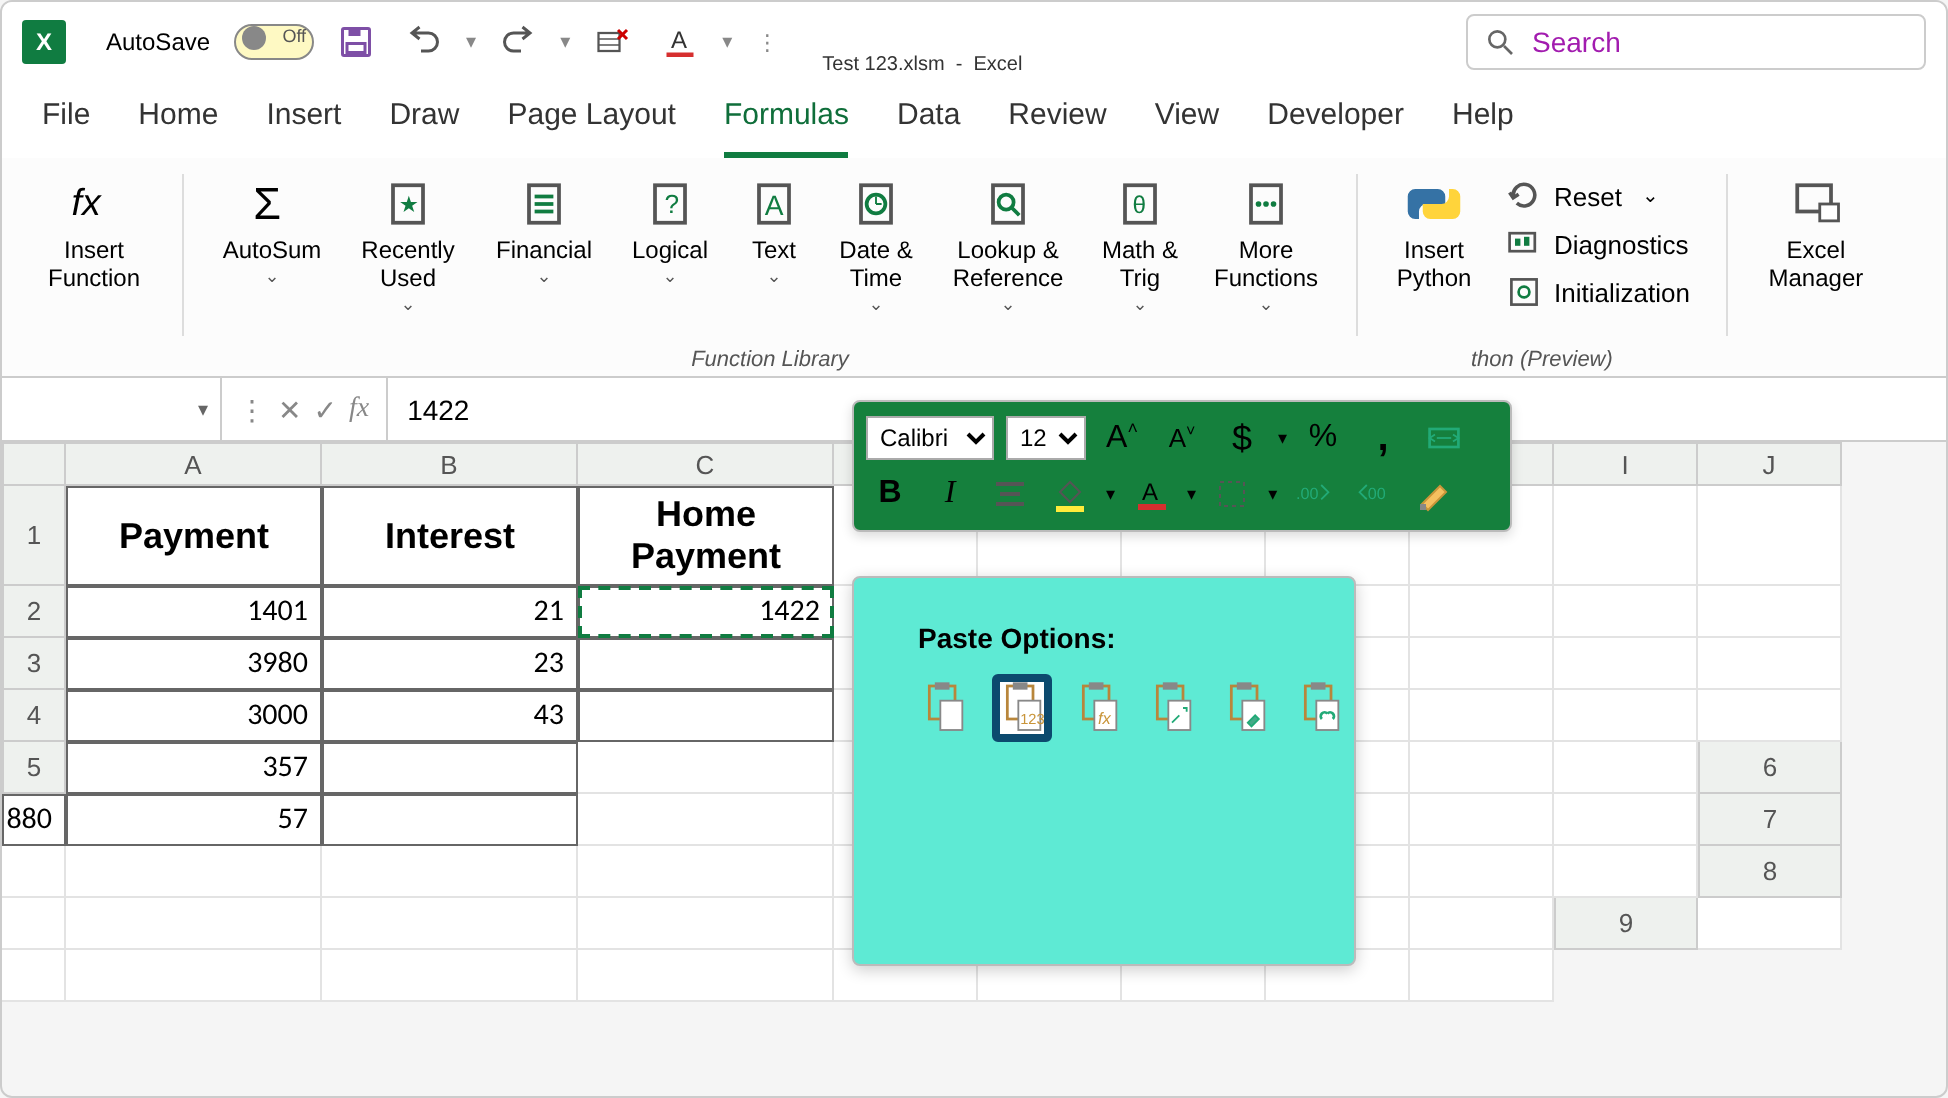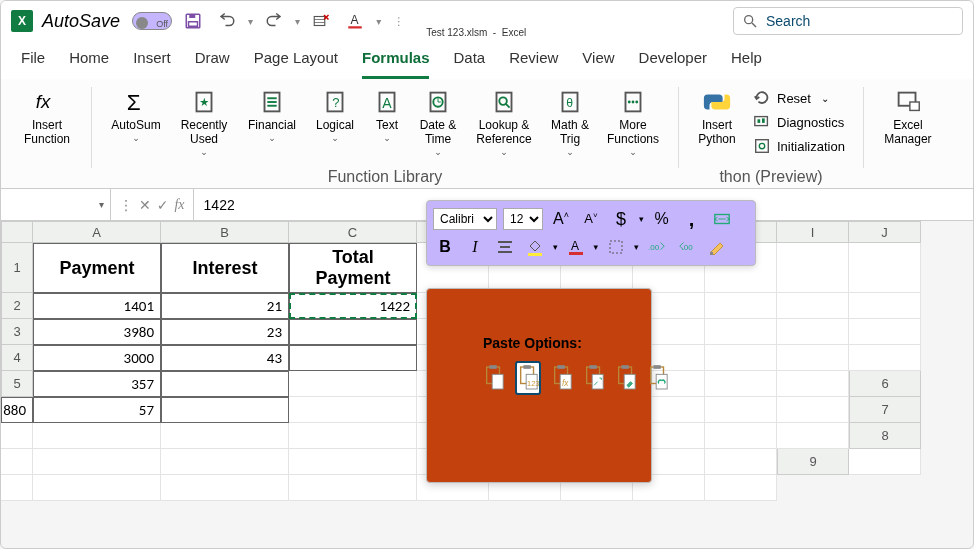--- a/index.html
+++ b/index.html
@@ -1,41 +1,41 @@
 <!DOCTYPE html>
 <html><head>
 <meta charset="utf-8">
 <style>
 * { box-sizing: border-box; margin: 0; padding: 0; font-family: "Segoe UI", sans-serif; }
 body { width: 974px; height: 549px; background: #f5f5f5; overflow: hidden; border: 1px solid #ccc; border-radius: 6px; }
 
 
 .titlebar { display: flex; align-items: center; height: 40px; padding: 0 10px; gap: 8px; background: #fff; }
 .excel-icon { width: 22px; height: 22px; background: #107c41; color: #fff; display: flex; align-items: center; justify-content: center; font-weight: bold; font-size: 12px; border-radius: 2px; }
-.autosave { font-size: 18px; margin-left: 1px; font-style: italic; }
-.toggle { width: 40px; height: 18px; border: 1px solid #888; border-radius: 10px; position: relative; display: inline-flex; align-items: flex-end; justify-content: flex-end; padding-right: 3px; background: #c4b5fd; margin-left: 4px; }
+.autosave { font-size: 12px; margin-left: 12px; }
+.toggle { width: 40px; height: 18px; border: 1px solid #888; border-radius: 10px; position: relative; display: inline-flex; align-items: flex-start; justify-content: flex-end; padding-right: 3px; background: #fef9c3; margin-left: 4px; }
 .toggle::before { content: ""; width: 12px; height: 12px; border-radius: 50%; background: #888; position: absolute; left: 3px; }
 .toggle span { font-size: 9px; color: #555; }
 .qat-btn { width: 26px; height: 26px; display: flex; align-items: center; justify-content: center; }
 .qat-btn svg { width: 18px; height: 18px; }
 .title-text { font-size: 10px; margin-left: 10px; color: #333; margin-top: 23px; }
 .searchbox { margin-left: auto; display: flex; align-items: center; gap: 8px; width: 230px; height: 28px; border: 1px solid #ccc; border-radius: 4px; padding: 0 8px; background: #fff; }
 .searchbox svg { width: 16px; height: 16px; }
-.searchbox span { color: #0c4a6e; font-size: 14px; }
+.searchbox span { color: #a21caf; font-size: 14px; }
 
 
 .tabs { display: flex; gap: 24px; padding: 8px 20px 0; height: 38px; background: #fff; }
 .tab { font-size: 15px; color: #333; padding-bottom: 6px; cursor: pointer; }
-.tab.active { color: #0f6e3a; font-weight: 700; border-bottom: 3px solid #107c41; }
+.tab.active { color: #0f6e3a; font-weight: 400; border-bottom: 3px solid #107c41; }
 
 
 .ribbon { display: flex; height: 110px; background: #fcfcfc; border-bottom: 1px solid #ccc; padding: 4px 6px 0; }
 .rgroup { display: flex; flex-direction: column; align-items: center; padding: 0 8px; position: relative; }
 .rgroup-items { display: flex; gap: 4px; height: 84px; }
-.rgroup-label { font-size: 16px; color: #555; margin-top: auto; margin-bottom: 2px; }
+.rgroup-label { font-size: 11px; color: #555; margin-top: auto; margin-bottom: 2px; font-style: italic; }
 .rbtn { display: flex; flex-direction: column; align-items: center; justify-content: flex-start; width: 64px; padding-top: 4px; cursor: pointer; }
 .rbtn svg { width: 30px; height: 30px; }
 .rbtn .lbl { font-size: 12px; text-align: center; line-height: 1.15; margin-top: 2px; }
 .rbtn .caret { font-size: 9px; color: #555; }
 .sep { width: 1px; background: #ddd; margin: 4px 4px 20px; }
 .stackbtns { display: flex; flex-direction: column; gap: 2px; padding-top: 4px; }
 .hbtn { display: flex; align-items: center; gap: 6px; font-size: 13px; padding: 2px 6px; cursor: pointer; }
 .hbtn svg { width: 18px; height: 18px; }
 
 
@@ -56,32 +56,32 @@
 .cell { background: #fff; border-right: 1px solid #e3e3e3; border-bottom: 1px solid #e3e3e3; height: 26px; display: flex; align-items: center; padding: 0 6px; font-size: 15px; }
 .hcell { height: 50px; font-weight: bold; font-size: 18px; justify-content: center; text-align: center; border: 1px solid #666 !important; }
 .rowh.tall { height: 50px; }
 .dcell { border: 1px solid #666 !important; justify-content: flex-end; font-family: Calibri, sans-serif; }
 .sumcell { justify-content: flex-end; }
 
 
 .dashed { outline: 2px dashed #107c41; outline-offset: -2px; }
 
 
-.minitool { position: absolute; left: 426px; top: 200px; width: 330px; background: #c4b5fd; border: 1px solid #bbb; border-radius: 4px; box-shadow: 0 2px 6px rgba(0,0,0,0.15); padding: 4px 6px; z-index: 20; }
+.minitool { position: absolute; left: 426px; top: 200px; width: 330px; background: #15803d; border: 1px solid #bbb; border-radius: 4px; box-shadow: 0 2px 6px rgba(0,0,0,0.15); padding: 4px 6px; z-index: 20; }
 .minitool .row { display: flex; align-items: center; gap: 6px; height: 28px; }
 .mt-select { height: 22px; border: 1px solid #aaa; font-size: 12px; background: #fff; padding: 0 2px; }
 .mt-btn { width: 24px; height: 24px; display: flex; align-items: center; justify-content: center; font-size: 14px; cursor: pointer; }
 .mt-btn svg { width: 18px; height: 18px; }
 
 
-.ctxmenu { position: absolute; left: 426px; top: 288px; width: 226px; height: 195px; background: #c2410c; border: 1px solid #bbb; border-radius: 4px; box-shadow: 0 2px 8px rgba(0,0,0,0.2); padding: 28px; z-index: 20; }
+.ctxmenu { position: absolute; left: 426px; top: 288px; width: 252px; height: 195px; background: #5eead4; border: 1px solid #bbb; border-radius: 4px; box-shadow: 0 2px 8px rgba(0,0,0,0.2); padding: 4px; z-index: 20; }
 .ctx-title { font-size: 14px; font-weight: bold; margin: 18px 0 10px 28px; }
 .paste-opts { display: flex; gap: 10px; margin-left: 28px; }
 .paste-btn { width: 30px; height: 34px; display: flex; align-items: center; justify-content: center; cursor: pointer; border-radius: 3px; }
-.paste-btn.sel { background: #fff; border: 2px solid #0c4a6e; }
+.paste-btn.sel { background: #fff; border: 4px solid #0c4a6e; }
 .paste-btn svg { width: 22px; height: 26px; }
 </style>
 </head>
 <body>
 
 <div class="titlebar">
   <div class="excel-icon">X</div>
   <span class="autosave">AutoSave</span>
   <div class="toggle">
       <span>Off</span>
@@ -316,21 +316,21 @@
   <div class="colh">E</div>
   <div class="colh">F</div>
   <div class="colh">G</div>
   <div class="colh">H</div>
   <div class="colh">I</div>
   <div class="colh">J</div>
 
   <div class="rowh tall">1</div>
   <div class="cell hcell">Payment</div>
   <div class="cell hcell">Interest</div>
-  <div class="cell hcell">Total Payment</div>
+  <div class="cell hcell">Home Payment</div>
   <div class="cell" style="height:50px"></div>
     <div class="cell" style="height:50px"></div>
     <div class="cell" style="height:50px"></div>
     <div class="cell" style="height:50px"></div>
     <div class="cell" style="height:50px"></div>
     <div class="cell" style="height:50px"></div>
     <div class="cell" style="height:50px"></div>
 
   <div class="rowh">2</div>
   <div class="cell dcell">1401</div>

